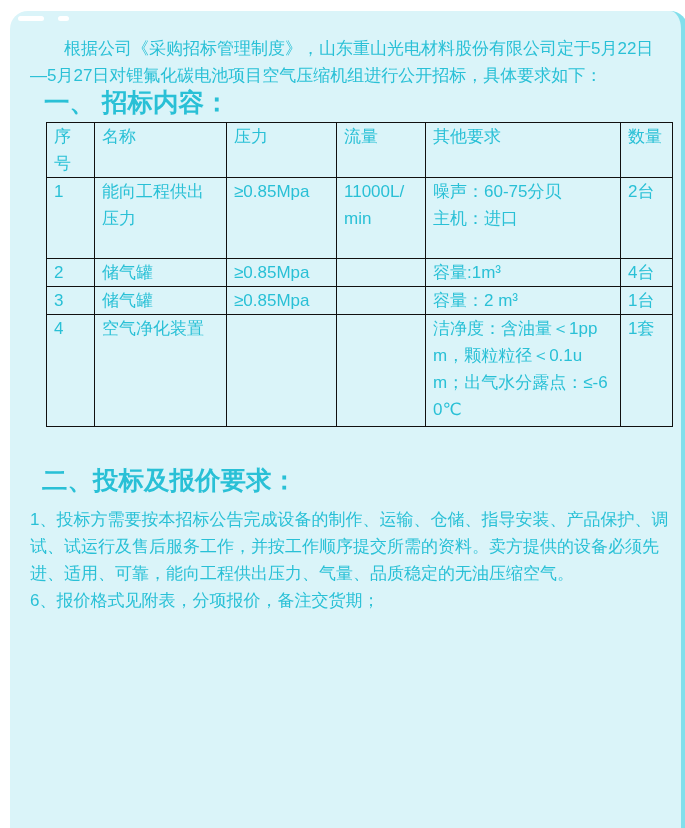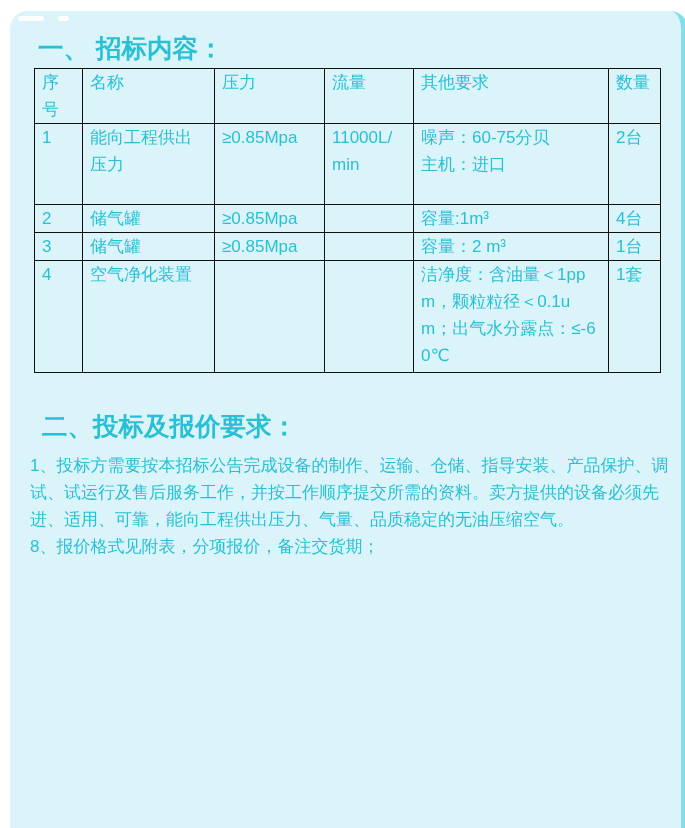--- a/index.html
+++ b/index.html
@@ -43,26 +43,26 @@
   .dash.long  { width: 26px; }
   .dash.short { width: 11px; }
   .intro {
     margin: 0;
     text-indent: 2em;
   }
   .sec-heading {
     font-weight: bold;
     margin: 12px;
   }
-  #sec1-heading { margin: 0 0 6px 8px; }
+  #sec1-heading { margin: 0 0 6px 14px; }
   table.tender {
     border-collapse: collapse;
     table-layout: fixed;
     width: 626px;
-    margin: 0 0 40px 4px;
+    margin: 0 0 40px 16px;
   }
   table.tender th, table.tender td {
     border: 1.5px solid #101010;
     padding: 0 7px;
     vertical-align: top;
     text-align: left;
     font-weight: normal;
     font-size: 17px;
     line-height: 27px;
     word-break: break-all;
@@ -85,20 +85,21 @@
 </head>
 <body>
 
 <div class="card">
 
   <div class="dashes">
     <span class="dash long"></span>
     <span class="dash short"></span>
   </div>
 
+  <p class="intro">根据公司《采购招标管理制度》，山东重山光电材料股份有限公司定于5月22日—5月27日对锂氟化碳电池项目空气压缩机组进行公开招标，具体要求如下：</p>
 
   <h2 class="sec-heading" id="sec1-heading">一、 招标内容：</h2>
 
   <table class="tender">
     <colgroup>
       <col class="col-no">
         <col class="col-name">
         <col class="col-press">
       <col class="col-flow">
         <col class="col-other">
@@ -146,16 +147,16 @@
         <td></td>
         <td></td>
         <td>洁净度：含油量＜1ppm，颗粒粒径＜0.1um；出气水分露点：≤-60℃</td>
         <td>1套</td>
       </tr>
     </tbody>
   </table>
 
   <h2 class="sec-heading">二、投标及报价要求：</h2>
   <p class="para">1、投标方需要按本招标公告完成设备的制作、运输、仓储、指导安装、产品保护、调试、试运行及售后服务工作，并按工作顺序提交所需的资料。卖方提供的设备必须先进、适用、可靠，能向工程供出压力、气量、品质稳定的无油压缩空气。</p>
-  <p class="para">8、报价格式见附表，分项报价，备注交货期；</p>
+  <p class="para">6、报价格式见附表，分项报价，备注交货期；</p>
 
 
 </div>
 
 </body></html>

